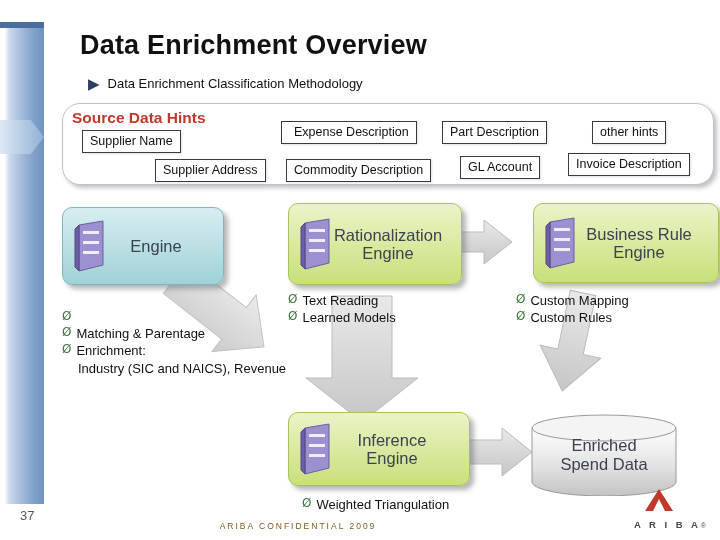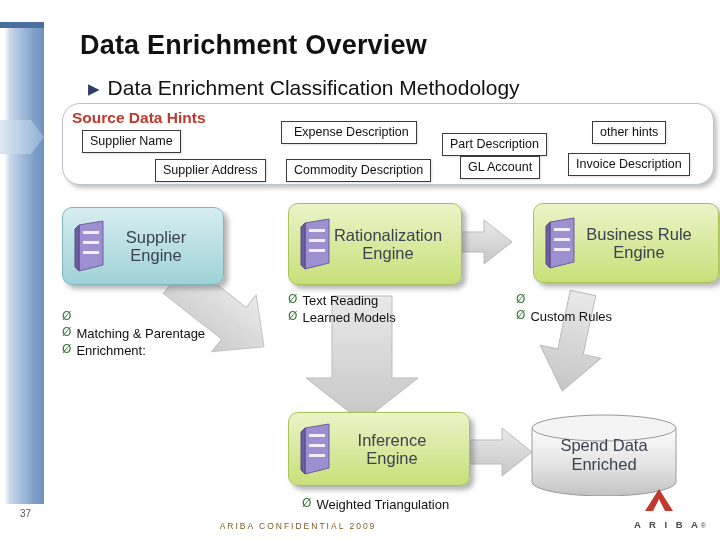--- a/index.html
+++ b/index.html
@@ -37,21 +37,21 @@
     position:absolute; left:80px; top:30px;
     font-size:27px; font-weight:bold; color:#111111; letter-spacing:0.2px;
   }
   #subtitle-row {
     position:absolute; left:88px; top:76px;
     display:flex; align-items:center; gap:8px;
   }
   #subtitle-bullet {
     color:#2c3e66; font-size:15px; line-height:1;
   }
-  #subtitle-text { font-size:21px; color:#111111; }
+  #subtitle-text { font-size:13px; color:#111111; }
 
   
   #hints-panel {
     position:absolute; left:62px; top:103px; width:650px; height:80px;
     background:#ffffff; border:1px solid #b9c2ce;
     border-radius:18px;
     box-shadow:3px 3px 4px rgba(120,120,120,0.45);
   }
   #hints-title {
     position:absolute; left:72px; top:109px;
@@ -90,21 +90,21 @@
   #enriched-cyl {
     position:absolute; left:530px; top:414px; width:148px; height:82px;
   }
   #enriched-label {
     position:absolute; left:530px; top:436px; width:148px;
     text-align:center; font-size:16.5px; color:#3b4252; line-height:1.15;
   }
 
   
   #slide-number {
-    position:absolute; left:20px; top:508px; font-size:10px; color:#5a5a5a;
+    position:absolute; left:20px; top:508px; font-size:13px; color:#5a5a5a;
   }
   #confidential {
     position:absolute; left:0; top:521px; width:596px; text-align:center;
     font-size:8.5px; letter-spacing:2px; color:#7b5a1e;
   }
   #ariba-logo {
     position:absolute; right:14px; top:514px; text-align:right;
   }
   #ariba-word {
     font-size:9.5px; letter-spacing:3px; color:#4a4a4a; font-weight:bold;
@@ -146,38 +146,37 @@
   <polygon points="560,292 586,292 586,352 604,352 573,392 542,352 560,352" fill="url(#ag)" stroke="#bbbbbb" stroke-width="1" transform="rotate(12 573 340)"></polygon>
 
   <polygon points="468,440 502,440 502,428 532,452 502,476 502,464 468,464" fill="url(#ag)" stroke="#bbbbbb" stroke-width="1"></polygon>
 </svg>
 
 <div id="hints-panel"></div>
 <div id="hints-title">Source Data Hints</div>
 
 <div class="hint" style="left:82px;  top:130px;">Supplier Name</div>
 <div class="hint" style="left:281px; top:121px;padding-left:12px;">Expense Description</div>
-<div class="hint" style="left:442px; top:133px;">Part Description</div>
+<div class="hint" style="left:442px; top:121px;">Part Description</div>
 <div class="hint" style="left:592px; top:121px;">other hints</div>
 <div class="hint" style="left:155px; top:159px;">Supplier Address</div>
 <div class="hint" style="left:286px; top:159px;">Commodity Description</div>
 <div class="hint" style="left:460px; top:156px;">GL Account</div>
 <div class="hint" style="left:568px; top:153px;">Invoice Description</div>
 
 <div class="engine" id="engine-0" style="left:62px; top:207px; width:160px; height:76px;
             background:linear-gradient(to bottom,#d7eef0,#9fd2d8); border:1px solid #7fb6bd;">
   <svg class="server-icon" viewBox="0 0 36 54">
     <polygon points="6,6 30,2 30,46 6,52" fill="#9d8fd0" stroke="#6a5ea0" stroke-width="1"></polygon>
     <polygon points="2,10 6,6 6,52 2,48" fill="#6c5fa8" stroke="#56497f" stroke-width="1"></polygon>
     <rect x="10" y="12" width="16" height="3" fill="#ffffff" opacity="0.85"></rect>
     <rect x="10" y="22" width="16" height="3" fill="#ffffff" opacity="0.85"></rect>
     <rect x="10" y="32" width="16" height="3" fill="#ffffff" opacity="0.85"></rect>
   </svg>
   <div class="engine-label">
-    <div>Supplier</div>
     <div>Engine</div>
   </div>
 </div>
 
 <div class="engine" id="engine-1" style="left:288px; top:203px; width:172px; height:80px;
             background:linear-gradient(to bottom,#eaf4c8,#c8e07a); border:1px solid #a6c35a;">
   <svg class="server-icon" viewBox="0 0 36 54">
     <polygon points="6,6 30,2 30,46 6,52" fill="#9d8fd0" stroke="#6a5ea0" stroke-width="1"></polygon>
     <polygon points="2,10 6,6 6,52 2,48" fill="#6c5fa8" stroke="#56497f" stroke-width="1"></polygon>
     <rect x="10" y="12" width="16" height="3" fill="#ffffff" opacity="0.85"></rect>
@@ -225,36 +224,38 @@
     <span class="bullet-glyph">Ø</span>
   </div>
   <div class="bullet-row">
     <span class="bullet-glyph">Ø</span>
     <span>Matching &amp; Parentage</span>
   </div>
   <div class="bullet-row">
     <span class="bullet-glyph">Ø</span>
     <span>Enrichment:</span>
   </div>
+  <div class="plain-row">Industry (SIC and NAICS), Revenue</div>
 </div>
 
 <div class="bullet-list" style="left:288px; top:292px;">
   <div class="bullet-row">
     <span class="bullet-glyph">Ø</span>
     <span>Text Reading</span>
   </div>
   <div class="bullet-row">
     <span class="bullet-glyph">Ø</span>
     <span>Learned Models</span>
   </div>
 </div>
 
 <div class="bullet-list" style="left:516px; top:292px;">
   <div class="bullet-row">
     <span class="bullet-glyph">Ø</span>
+    <span>Custom Mapping</span>
   </div>
   <div class="bullet-row">
     <span class="bullet-glyph">Ø</span>
     <span>Custom Rules</span>
   </div>
 </div>
 
 <div class="bullet-list" style="left:302px; top:496px;">
   <div class="bullet-row">
     <span class="bullet-glyph">Ø</span>
@@ -267,22 +268,22 @@
     <linearGradient id="cyl" x1="0" y1="0" x2="0" y2="1">
       <stop offset="0%" stop-color="#fefefe"></stop>
       <stop offset="55%" stop-color="#e3e3e3"></stop>
       <stop offset="100%" stop-color="#c3c3c3"></stop>
     </linearGradient>
   </defs>
   <path d="M2,14 L2,68 A72,14 0 0 0 146,68 L146,14 Z" fill="url(#cyl)" stroke="#9a9a9a" stroke-width="1"></path>
   <ellipse cx="74" cy="14" rx="72" ry="13" fill="#f4f4f4" stroke="#9a9a9a" stroke-width="1"></ellipse>
 </svg>
 <div id="enriched-label">
+  <div>Enriched</div>
   <div>Spend Data</div>
-  <div>Enriched</div>
 </div>
 
 <div id="slide-number">37</div>
 <div id="confidential">ARIBA  CONFIDENTIAL  2009</div>
 <svg id="ariba-mark" viewBox="0 0 30 24">
   <polygon points="15,1 29,23 21,23 15,11 9,23 1,23" fill="#c0392b"></polygon>
 </svg>
 <div id="ariba-logo">
   <span id="ariba-word">A R I B A</span><span style="font-size:7px;color:#4a4a4a;">®</span>
 </div>

